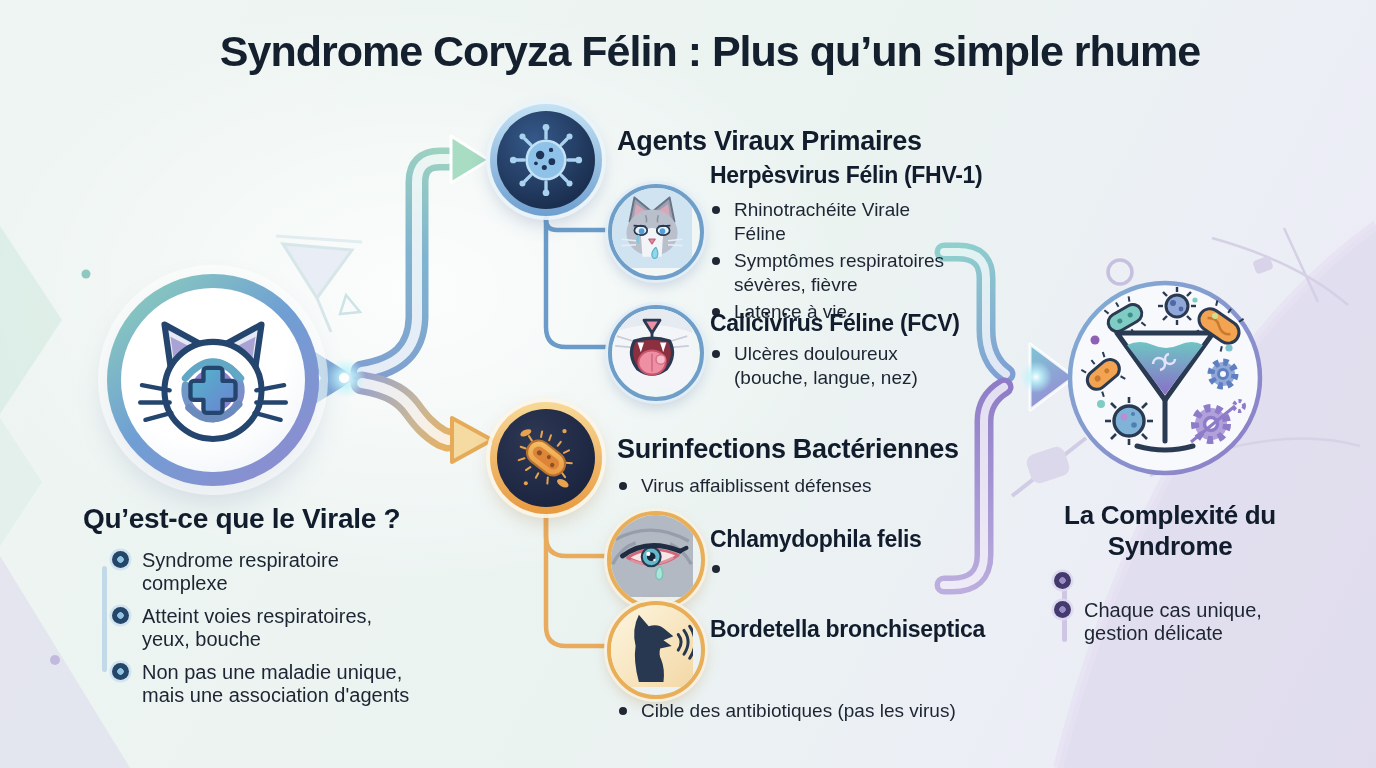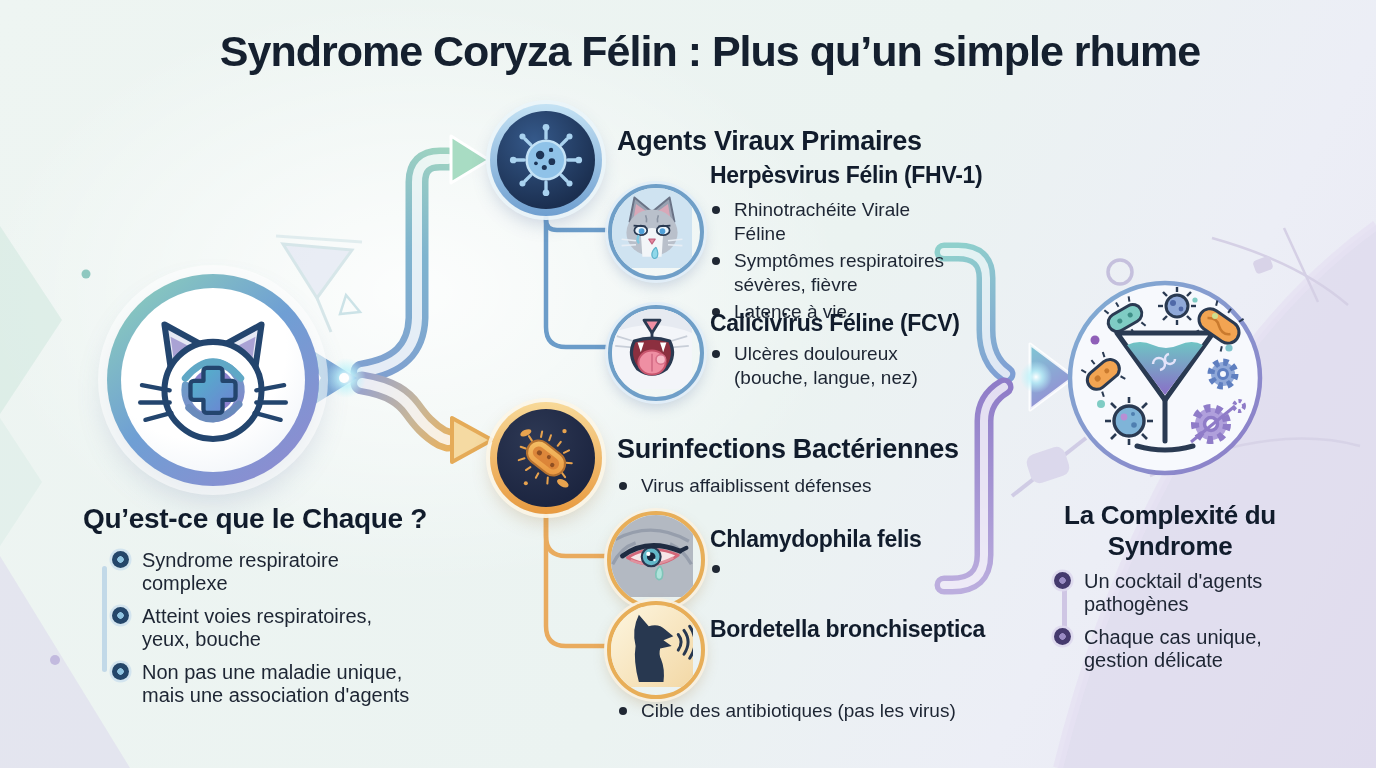--- a/index.html
+++ b/index.html
@@ -461,21 +461,21 @@
         <circle cx="174" cy="128" r="5" fill="none" stroke="#8f7cc8" stroke-width="4" stroke-dasharray="3 2.6"></circle>
       </g>
       <circle cx="36" cy="126" r="4" fill="#7fccc4"></circle>
       <circle cx="30" cy="62" r="4.5" fill="#8f5fb8"></circle>
       <circle cx="150" cy="38" r="3" fill="#cfe08f"></circle>
       <circle cx="164" cy="70" r="3.6" fill="#7fc4cc"></circle>
       <circle cx="130" cy="22" r="2.6" fill="#7fccc4"></circle>
     </g>
   </svg>
 
-  <div class="abs h2" style="left:83px; top:503px; font-size:28px;">Qu’est-ce que le Chaque ?</div>
+  <div class="abs h2" style="left:83px; top:503px; font-size:28px;">Qu’est-ce que le Virale ?</div>
   <div class="abs vline" style="left:102px; top:566px; height:106px;"></div>
   <div class="abs body-list" style="left:112px; top:549px; width:312px;">
     <div class="b-item">
         <span class="donut"></span>
         <span class="b-text">Syndrome respiratoire complexe</span>
       </div>
     <div class="b-item">
         <span class="donut"></span>
         <span class="b-text">Atteint voies respiratoires, yeux, bouche</span>
       </div>
@@ -528,21 +528,20 @@
         <span class="dot"></span>
         <span class="dot-text">Cible des antibiotiques (pas les virus)</span>
       </div>
   </div>
 
   <div class="abs h2 center-h" style="left:1040px; top:500px; width:260px; font-size:26px;">La Complexité du Syndrome</div>
   <div class="abs vline purple" style="left:1062px; top:584px; height:58px;"></div>
   <div class="abs body-list" style="left:1054px; top:570px; width:228px;">
     <div class="b-item">
         <span class="donut purple"></span>
-        <span class="b-text">Un cocktail d'agents pathogènes</span>
       </div>
     <div class="b-item">
         <span class="donut purple"></span>
         <span class="b-text">Chaque cas unique, gestion délicate</span>
       </div>
   </div>
 
 </div>
 
 </body></html>

